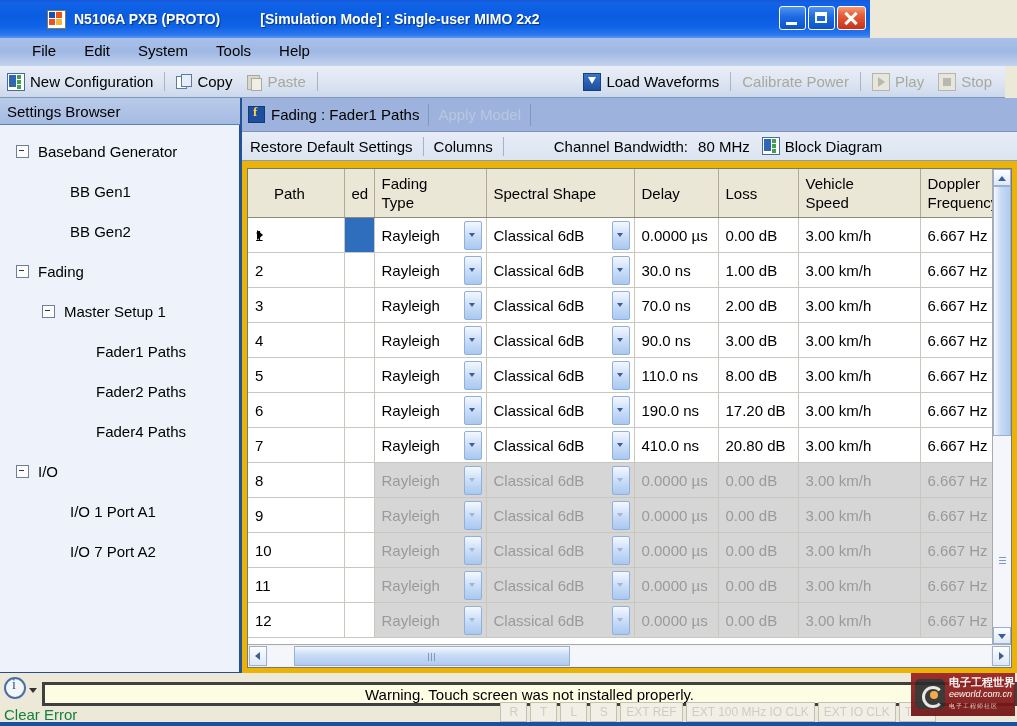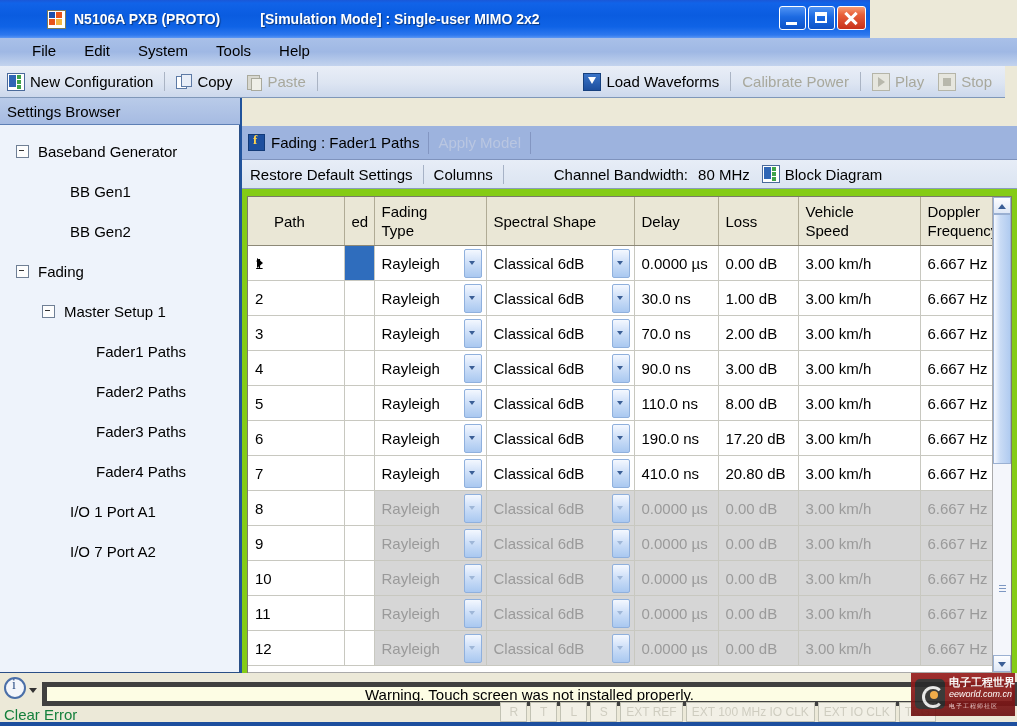--- a/index.html
+++ b/index.html
@@ -110,21 +110,21 @@
   .tnode .expander{
     width:11px;height:11px;border:1px solid #6f7f95;background:#fdfdfd;
     position:relative;margin-right:9px;flex:none;
   }
   .tnode .expander:after{content:"";position:absolute;left:2px;top:4px;width:5px;height:1px;background:#333;}
   .tnode .spacer{flex:none;}
 
   
   .main{
     position:absolute;left:242px;top:98px;width:775px;height:575px;
-    background:#84cc16;box-sizing:border-box;margin-top:28px;
+    background:#eab308;box-sizing:border-box;
   }
   .panel-head{
     height:34px;background:#9db3de;display:flex;align-items:center;
     border-bottom:1px solid #7f93bd;box-sizing:border-box;padding-left:6px;
   }
   .ph-icon{width:15px;height:15px;background:#1d4f9e;border:1px solid #123a78;position:relative;margin-right:6px;flex:none;}
   .ph-icon:after{content:"f";position:absolute;left:4px;top:-3px;color:#ffd24a;font-size:13px;font-weight:bold;font-family:"Liberation Serif",serif;}
   .ph-title{font-size:15px;color:#000;white-space:nowrap;}
   .ph-sep{width:1px;height:22px;background:#8396c2;margin:0 9px;}
   .ph-dis{font-size:15px;color:#b9c6e1;white-space:nowrap;}
@@ -233,21 +233,21 @@
     background:#ece9d8;overflow:hidden;
   }
   .sb-row1{position:absolute;left:0;top:3px;height:24px;width:1017px;display:flex;align-items:center;}
   .info-ico{
     width:18px;height:18px;border-radius:50%;border:2px solid #4a6fa8;background:#f3f6fb;
     margin-left:4px;position:relative;flex:none;
   }
   .info-ico:after{content:"i";position:absolute;left:6px;top:-2px;font-size:14px;color:#2c4f86;font-family:"Liberation Serif",serif;}
   .info-caret{width:0;height:0;border-left:4px solid transparent;border-right:4px solid transparent;border-top:5px solid #333;margin-left:3px;margin-top:4px;flex:none;}
   .errfield{
-    flex:1;height:24px;margin-left:5px;margin-right:0;background:#fdfde4;border:5px solid #404040;
+    flex:1;height:24px;margin-left:5px;margin-right:0;background:#fdfde4;border:3px solid #404040;
     box-sizing:border-box;display:flex;align-items:center;justify-content:center;
     font-size:15px;color:#000;overflow:hidden;margin-top:12px;
   }
   .sb-row2{position:absolute;left:0;top:29px;height:24px;width:1017px;display:flex;align-items:center;}
   .clear-error{font-size:15px;color:#15803d;margin-left:4px;white-space:nowrap;}
   .ind-group{position:absolute;right:78px;top:0;display:flex;align-items:flex-start;height:24px;}
   .ind{
     border:1px solid #c2c2b4;background:#f2f0e6;color:#cfcdc0;font-size:12px;
     height:20px;display:flex;align-items:center;justify-content:center;padding:0 5px;
     margin-right:3px;box-sizing:border-box;white-space:nowrap;
@@ -370,25 +370,26 @@
         <div class="tnode">
           <span class="spacer" style="width: 96px;"></span>
           <span>Fader1 Paths</span>
         </div>
         <div class="tnode">
           <span class="spacer" style="width: 96px;"></span>
           <span>Fader2 Paths</span>
         </div>
         <div class="tnode">
           <span class="spacer" style="width: 96px;"></span>
-          <span>Fader3 Paths</span>
-        </div>
-        <div class="tnode">
-          <span class="spacer" style="width: 96px;"></span>
           <span>Fader4 Paths</span>
+        </div>
+        <div class="tnode">
+          <span class="spacer" style="width: 16px;"></span>
+          <span class="expander"></span>
+          <span>I/O</span>
         </div>
         <div class="tnode">
           <span class="spacer" style="width: 70px;"></span>
           <span>I/O 1 Port A1</span>
         </div>
         <div class="tnode">
           <span class="spacer" style="width: 70px;"></span>
           <span>I/O 7 Port A2</span>
         </div>
       </div>

